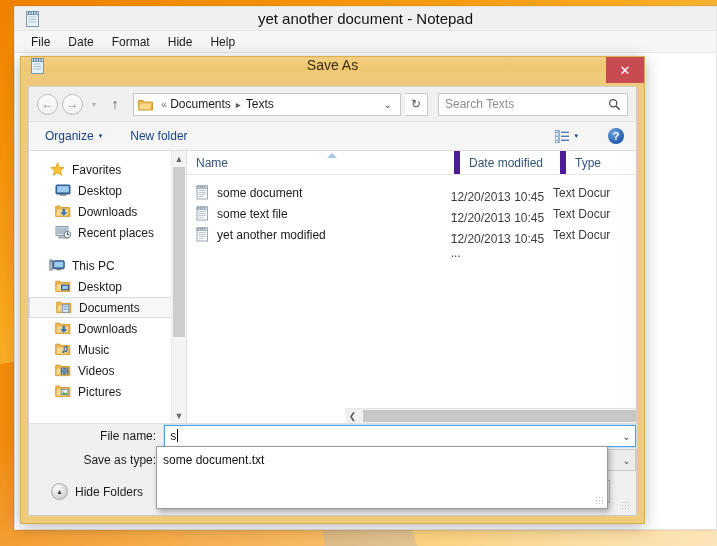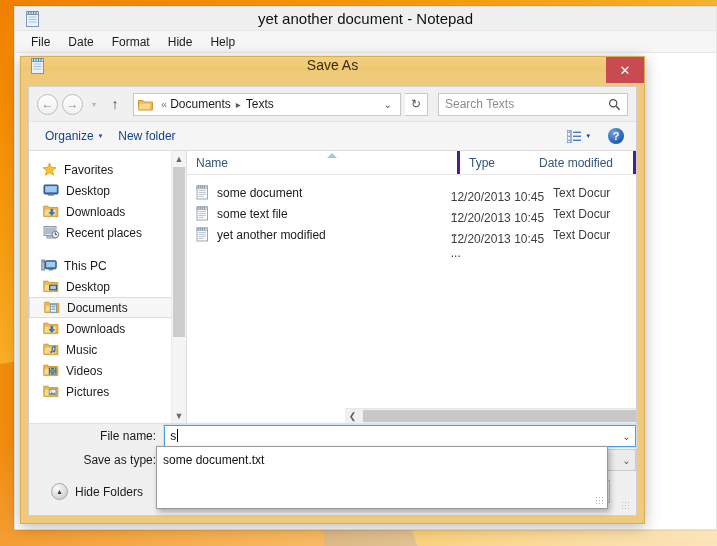--- a/index.html
+++ b/index.html
@@ -189,21 +189,21 @@
   .mag { font-size:12px; color:#5a5a5a; }
 
   
   #cmdbar {
     height: 30px;
     background: #f5f5f5;
     border-top: 1px solid #e3e3e3;
     border-bottom: 1px solid #dcdcdc;
     display:flex; align-items:center;
     padding: 0 8px;
-    gap: 0;
+    gap: 12px;
   }
   #cmdbar .cmd {
     font-size:12px; color:#15428b; padding: 3px 8px; cursor:pointer;
     display:flex; align-items:center; gap:5px;
   }
   #cmdbar .cmd .tri { font-size:7px; color:#15428b; }
   #cmdbar .spacer { flex:1; }
   .viewicon { width:14px; height:13px; position:relative; }
   .helpbtn {
     width:16px; height:16px; border-radius:50%;
@@ -224,27 +224,27 @@
     width: 158px;
     background: #fff;
     border-right: 1px solid #e0e0e0;
     position: relative;
     overflow: hidden;
   }
   .tree { padding: 8px 0 0 0; }
   .tree-row {
     display:flex; align-items:center;
     height: 21px;
-    padding-left: 12px;
+    padding-left: 20px;
     font-size: 12px;
     color: #1b1b1b;
     cursor: pointer;
     white-space: nowrap;
   }
-  .tree-row.indent { padding-left: 14px; }
+  .tree-row.indent { padding-left: 26px; }
   .tree-row.selected {
     background: #f7f7f7;
     border: 1px solid #dcdcdc;
     margin-right: 4px;
     height: 21px;
   }
   .tree-row .ti { width: 17px; height:15px; margin-right: 6px; flex:none; position:relative;}
   .tree-gap { height: 12px; }
 
   
@@ -268,21 +268,21 @@
     display: flex; align-items: center;
     border-bottom: 1px solid #e5e5e5;
     background: #fff;
     font-size: 12px;
     color: #33557a;
     position: relative;
   }
   #col-header .col {
     height:100%; display:flex; align-items:center;
     padding-left: 9px;
-    border-right: 3px solid #4c1d95;
+    border-right: 6px solid #4c1d95;
     position: relative;
   }
   #col-header .col.name { width: 273px; }
   #col-header .col.date { width: 106px; }
   #col-header .col.type { width: 70px; border-right:none; }
   .sort-arrow {
     position:absolute; top: 2px; left: 140px;
     width:0;height:0;
     border-left:5px solid transparent; border-right:5px solid transparent;
     border-bottom: 5px solid #a9c4e0;
@@ -696,25 +696,25 @@
           <div class="arrow" style="position:absolute;bottom:0;left:0;right:0;">▼</div>
         </div>
       </div>
 
       <div id="listpane">
         <div id="col-header">
           <div class="col name">
             <span>Name</span>
             <span class="sort-arrow"></span>
           </div>
+          <div class="col date">
+            <span>Date modified</span>
+          </div>
           <div class="col type">
             <span>Type</span>
-          </div>
-          <div class="col date">
-            <span>Date modified</span>
           </div>
         </div>
 
         <div id="listrows">
           <div class="file-row">
             <span class="fname">
               <span class="doc-ic">
                 <svg width="13" height="15" viewBox="0 0 13 15">
                   <rect x="1" y="1" width="10.5" height="13" fill="#fbfcfd" stroke="#9aa8b4"></rect>
                   <rect x="1" y="1" width="10.5" height="2.3" fill="#e6ebf0" stroke="#9aa8b4"></rect>

